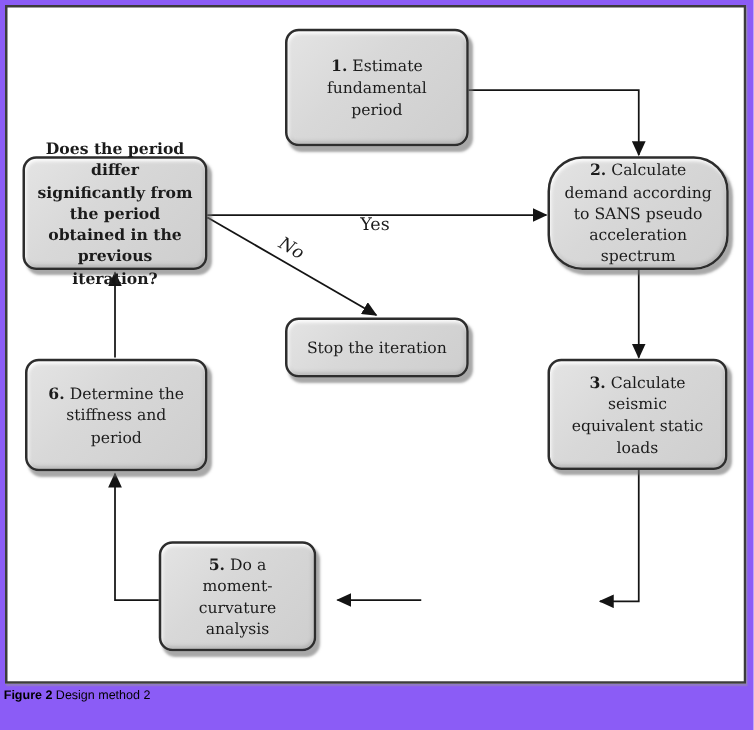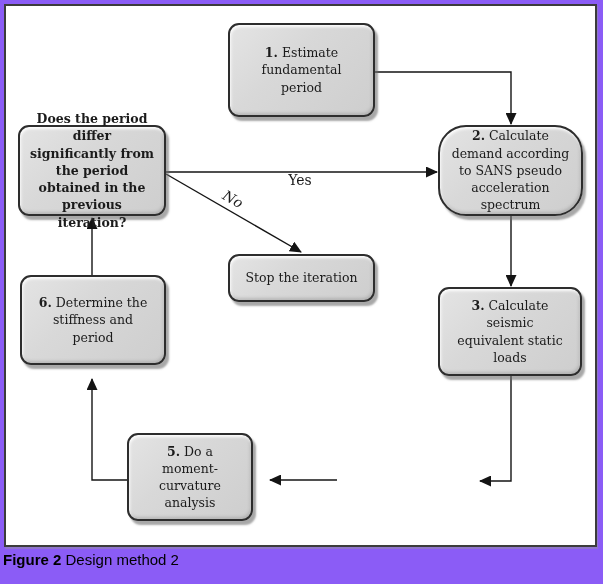--- a/index.html
+++ b/index.html
@@ -56,21 +56,21 @@
     text-align: center;
   }
   .edge-label.rotated {
     transform: rotate(30deg);
     font-style: italic;
   }
   #caption {
     position: absolute;
     left: 3px; top: 551px;
     font-family: "Liberation Sans", "DejaVu Sans", sans-serif;
-    font-size: 15px;
+    font-size: 10px;
     color: #000000;
   }
   #caption .cap-label { font-weight: bold; }
 </style>
 </head>
 <body>
 
 <div id="stage">
 
   <div id="frame"></div>
@@ -115,21 +115,21 @@
   </div>
 
 
   <div class="node step" style="left:127px;top:433px;width:126px;height:88px;padding:2px 10px;">
     <div>
       <span class="num">5.</span>
       <span>Do a moment-curvature analysis</span>
     </div>
   </div>
 
-  <div class="node step" style="left:20px;top:275px;width:146px;height:90px;padding:2px 12px;">
+  <div class="node step" style="left:20px;top:287px;width:146px;height:90px;padding:2px 12px;">
     <div>
       <span class="num">6.</span>
       <span>Determine the stiffness and period</span>
     </div>
   </div>
 
   <div class="node bold" style="left:18px;top:125px;width:148px;height:91px;padding:2px 10px;">
     <div>Does the period differ significantly from the period obtained in the previous iteration?</div>
   </div>
 

